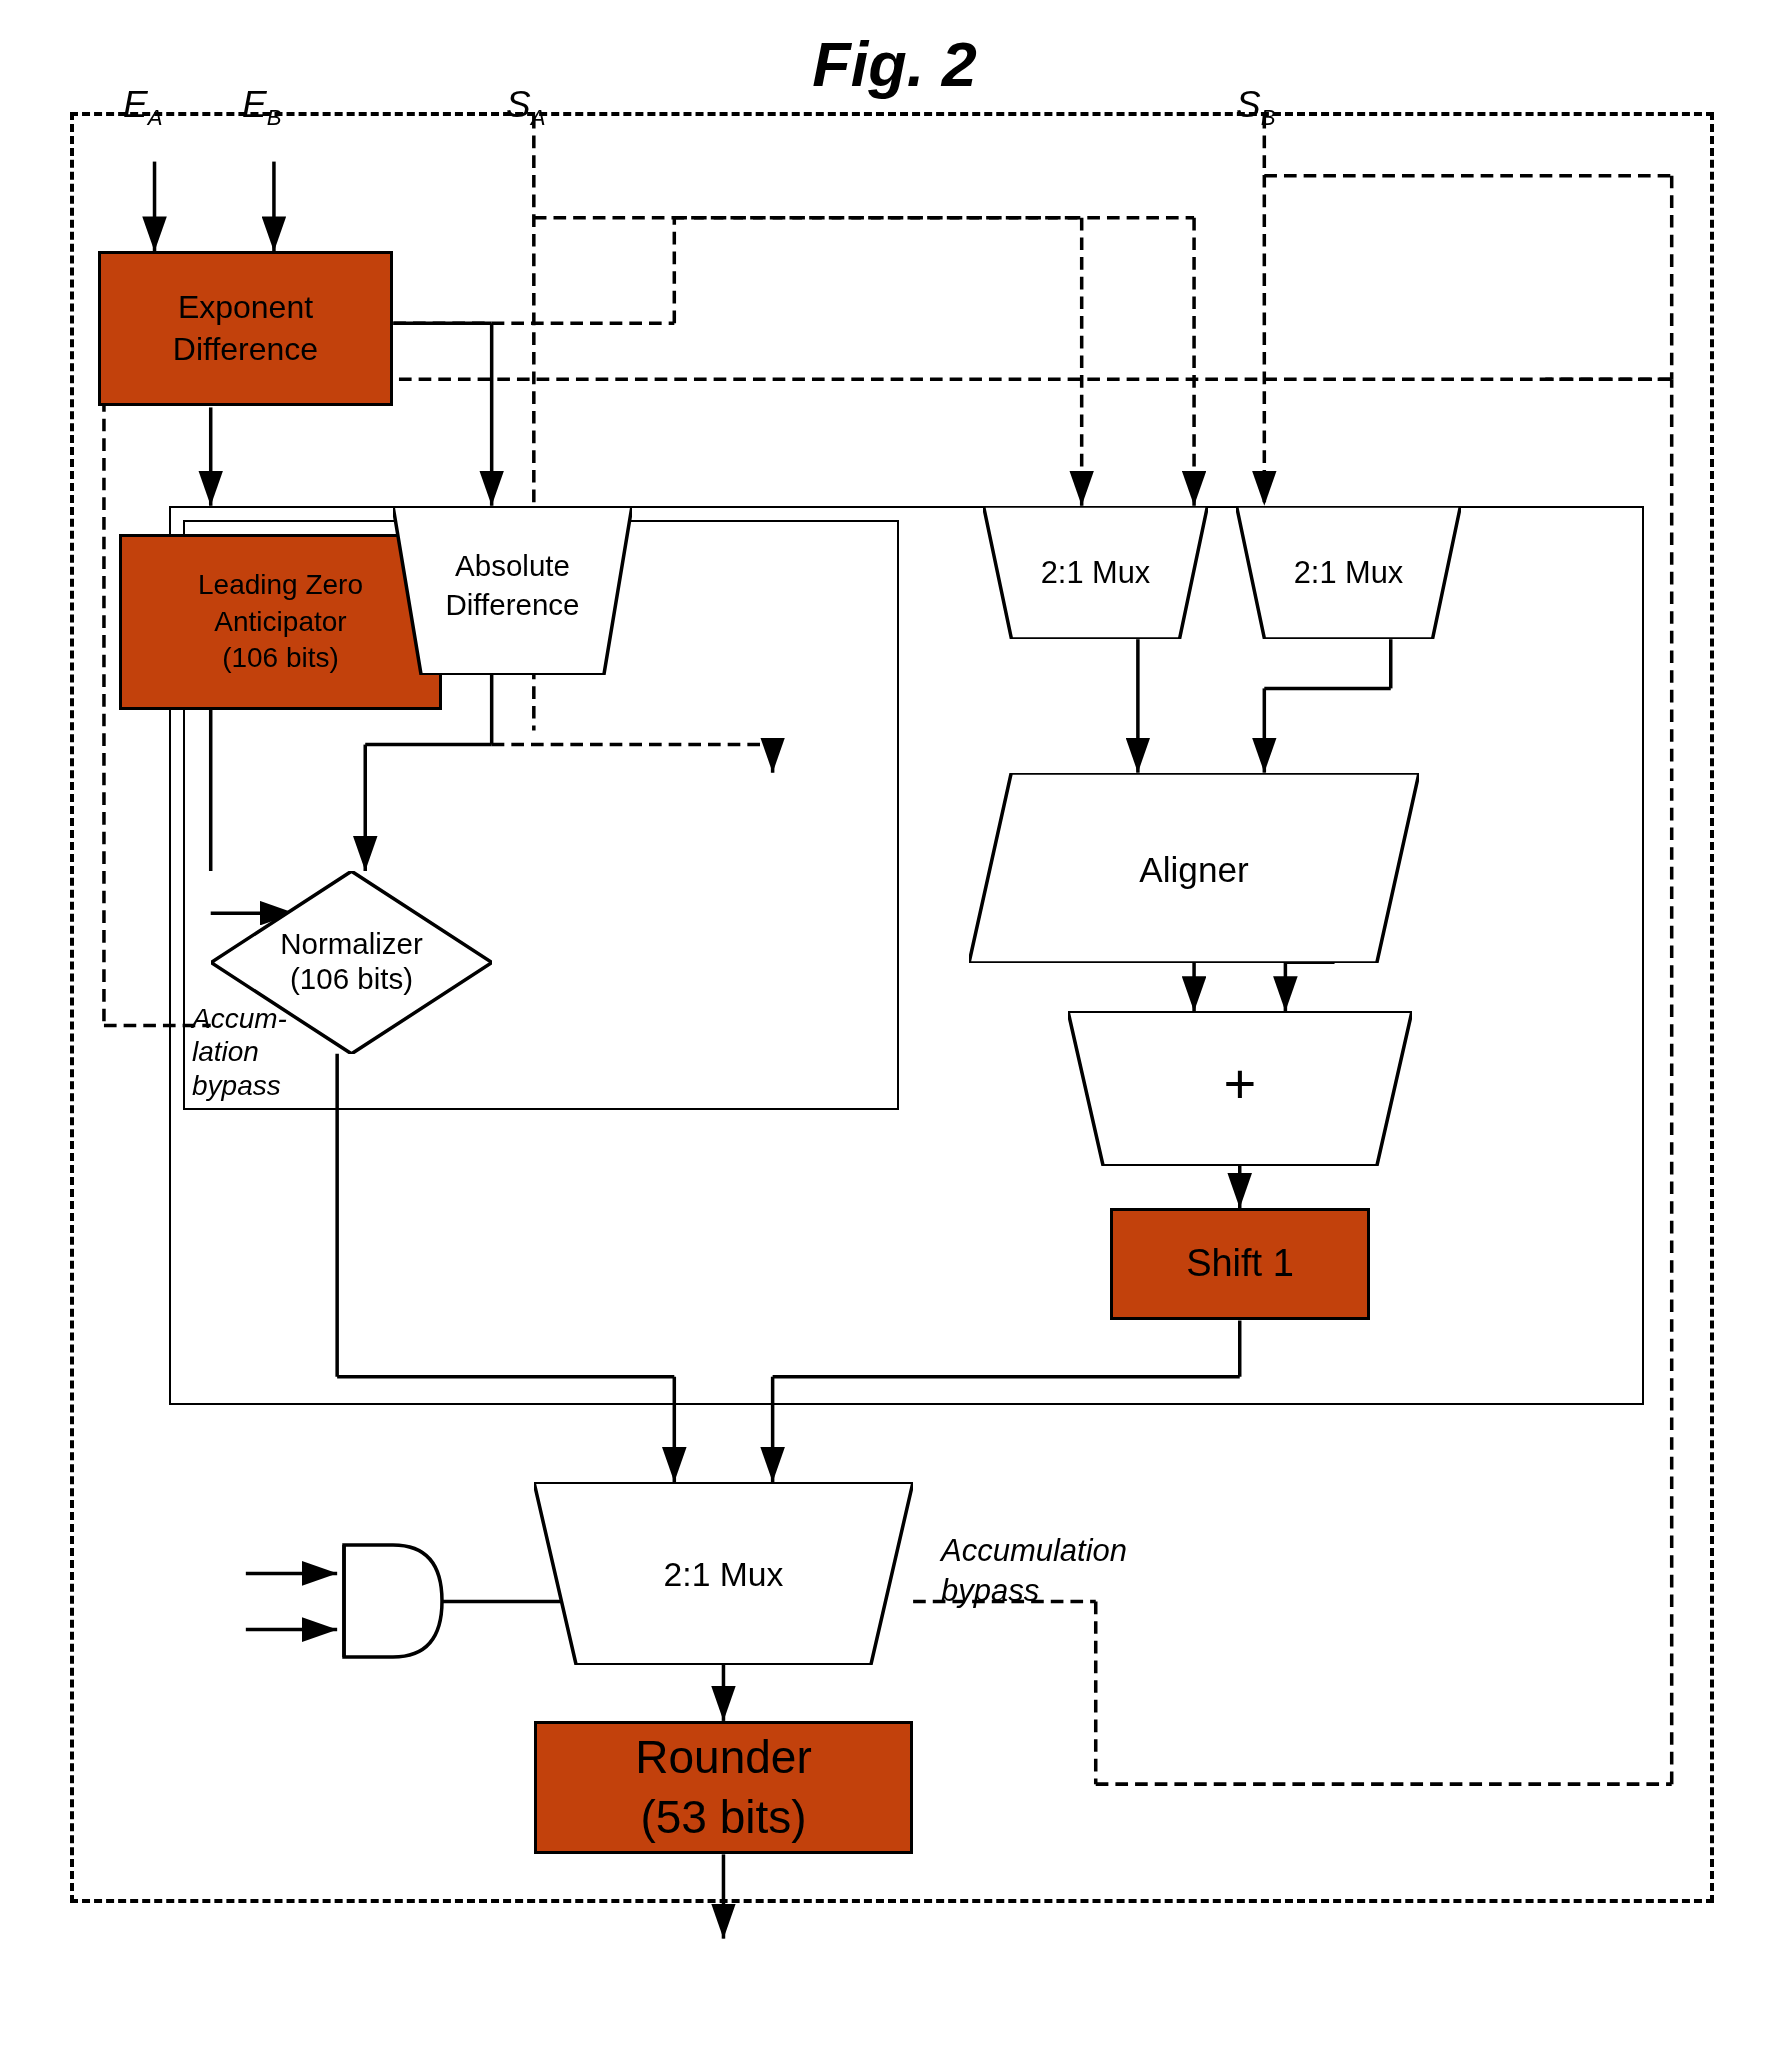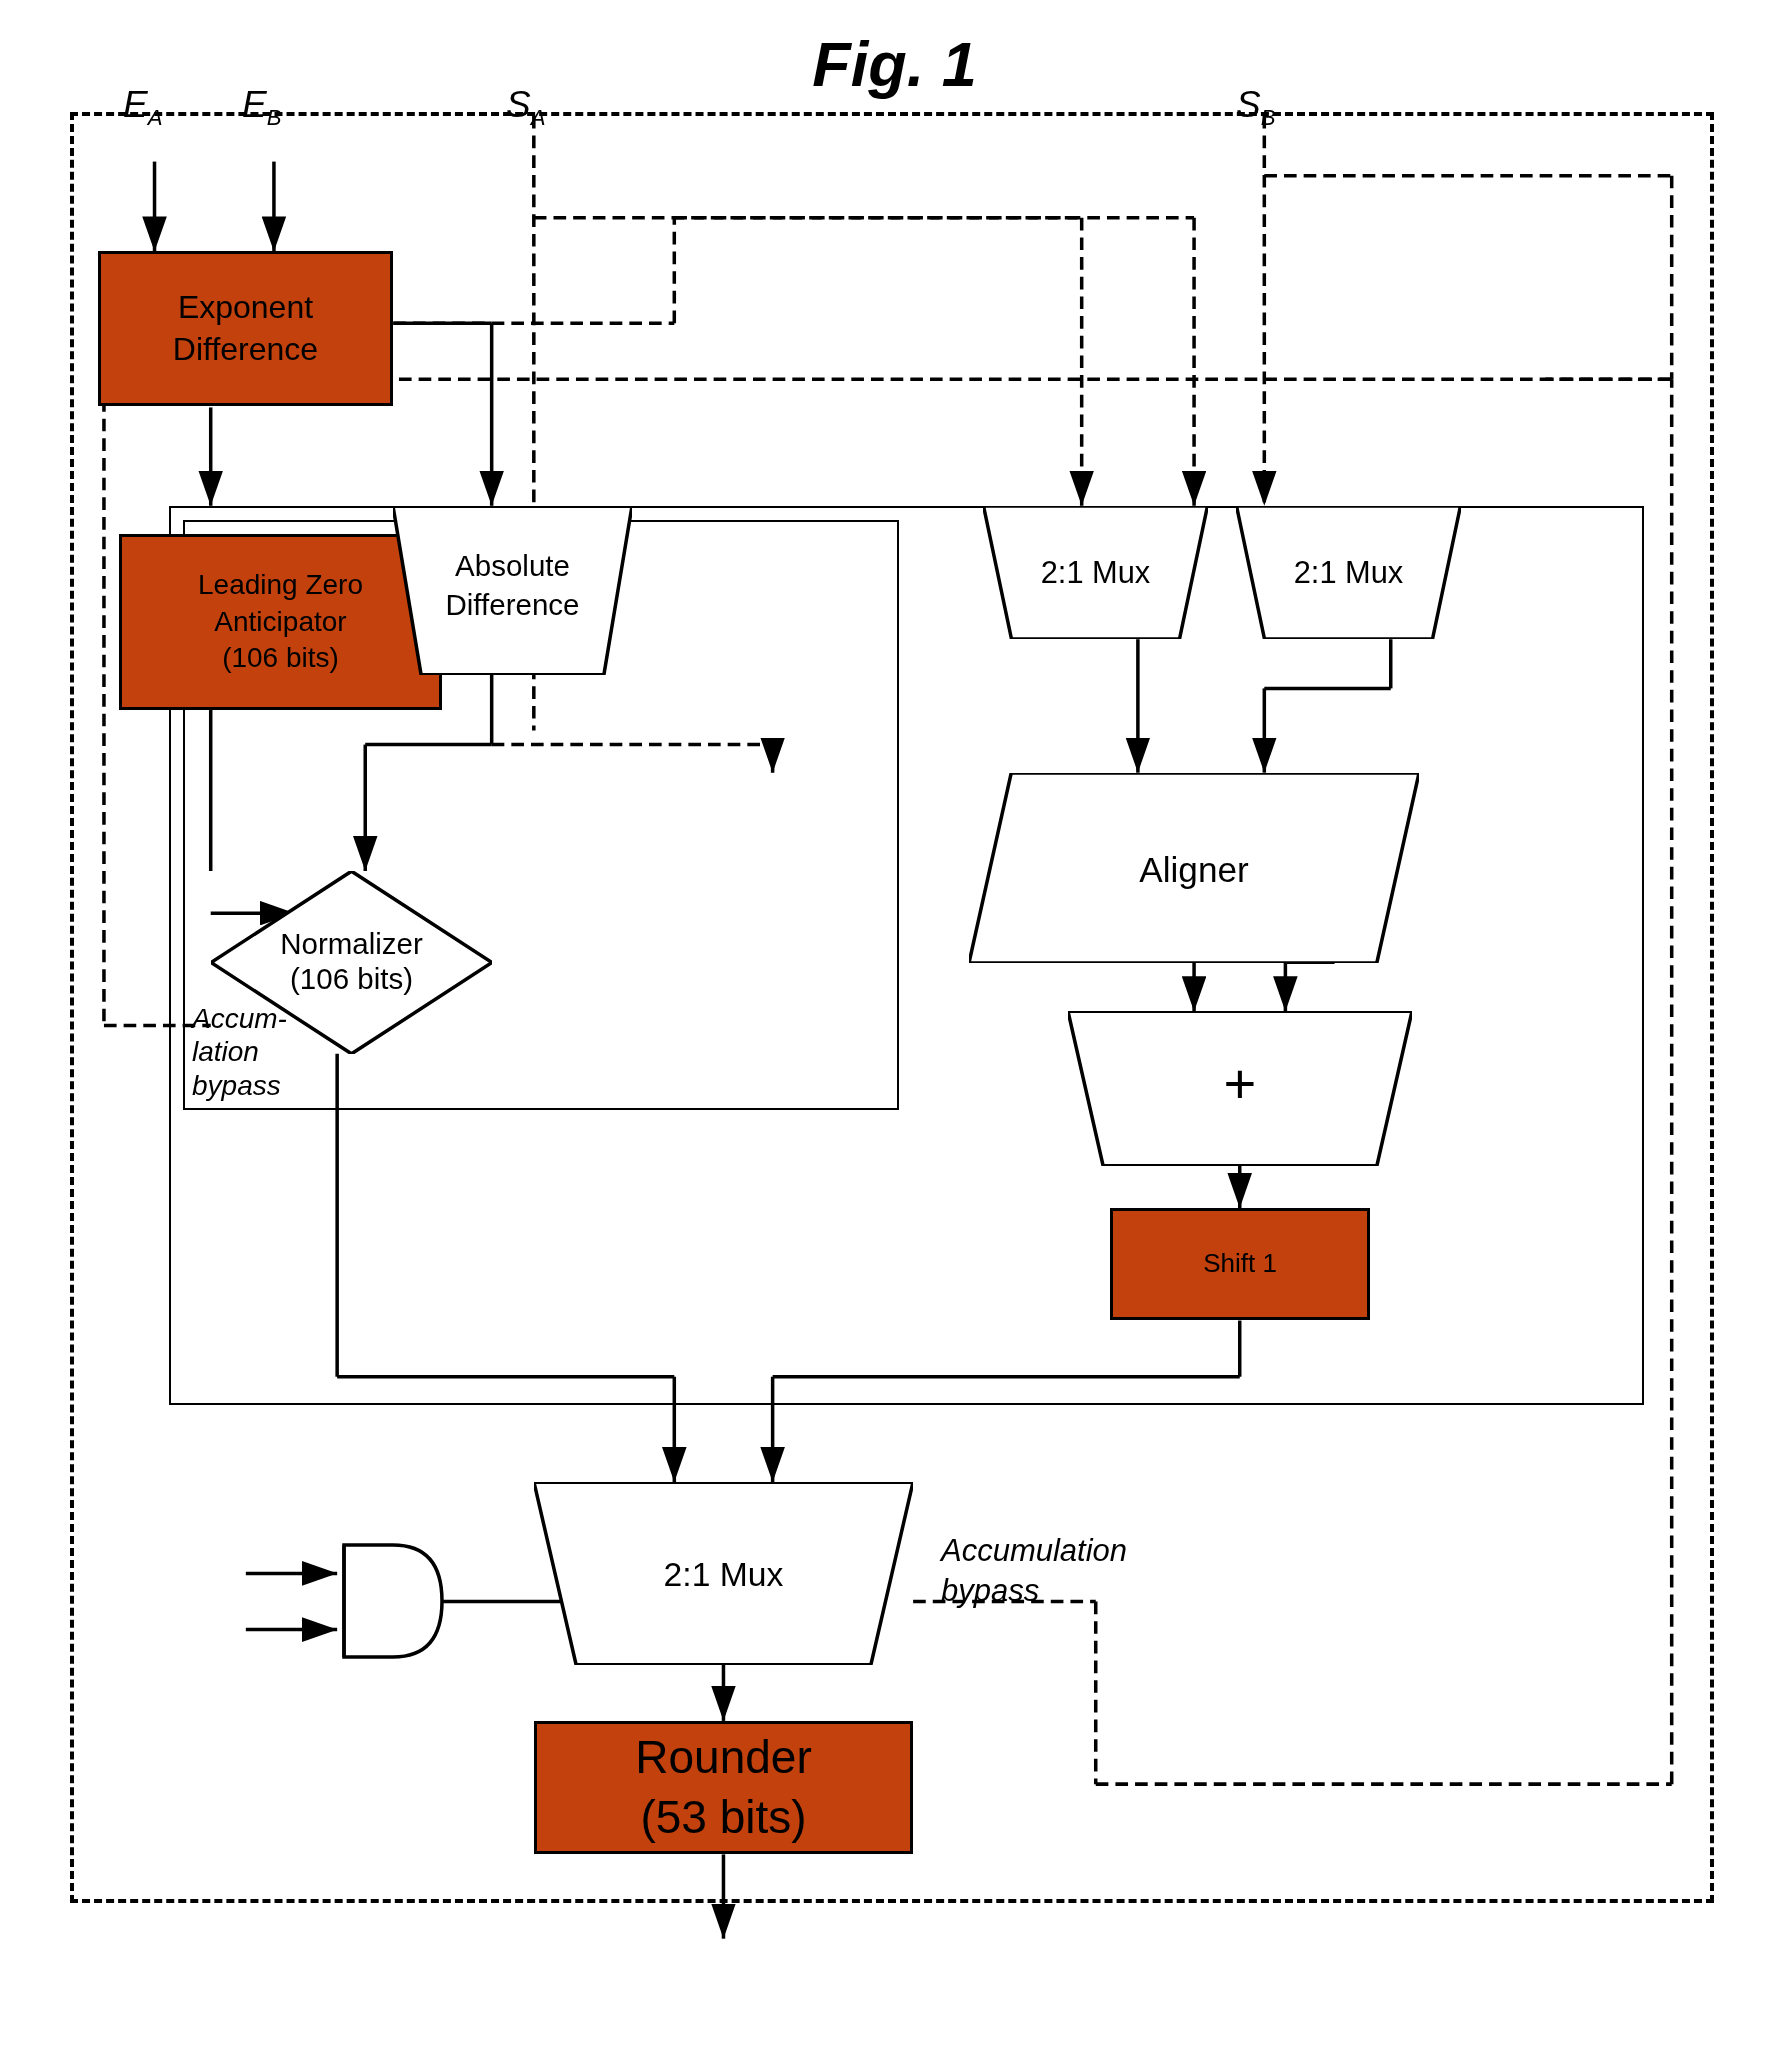--- a/index.html
+++ b/index.html
@@ -83,21 +83,21 @@
     .subscript {
       font-size: 0.6em;
       vertical-align: sub;
     }
   </style>
 </head>
 <body>
 
 <div class="page">
 
-  <div class="fig-title">Fig. 1</div>
+  <div class="fig-title">Fig. 2</div>
 
   <svg class="arrow-svg" xmlns="http://www.w3.org/2000/svg" viewBox="0 0 2547 2927" width="1789" height="2056">
     <defs>
       <marker id="arrowhead" markerWidth="10" markerHeight="7" refX="10" refY="3.5" orient="auto">
         <polygon points="0 0, 10 3.5, 0 7" fill="#000"></polygon>
       </marker>
       <marker id="arrowhead-left" markerWidth="10" markerHeight="7" refX="0" refY="3.5" orient="auto">
         <polygon points="10 0, 0 3.5, 10 7" fill="#000"></polygon>
       </marker>
       <marker id="arrowhead-up" markerWidth="7" markerHeight="10" refX="3.5" refY="10" orient="auto">
@@ -263,21 +263,21 @@
     </svg>
   </div>
 
   <div style="position:absolute; top:1011px; left:1068px; width:344px; height:155px;">
     <svg width="344" height="155" viewBox="0 0 490 220">
       <polygon points="0,0 490,0 440,220 50,220" fill="white" stroke="black" stroke-width="5"></polygon>
       <text x="245" y="130" text-anchor="middle" font-size="80" font-family="Arial">+</text>
     </svg>
   </div>
 
-  <div class="block" style="top:1208px; left:1110px; width:260px; height:112px; font-size:26px;">
+  <div class="block" style="top:1208px; left:1110px; width:260px; height:112px; font-size:38px;">
     <span>Shift 1</span>
   </div>
 
   <div style="position:absolute; top:1538px; left:337px; width:112px; height:126px;">
     <svg width="112" height="126" viewBox="0 0 160 180">
       <path d="M 10,10 L 80,10 Q 150,10 150,90 Q 150,170 80,170 L 10,170 Z" fill="white" stroke="black" stroke-width="5"></path>
       <line x1="10" y1="10" x2="10" y2="170" stroke="black" stroke-width="5"></line>
     </svg>
   </div>
 

